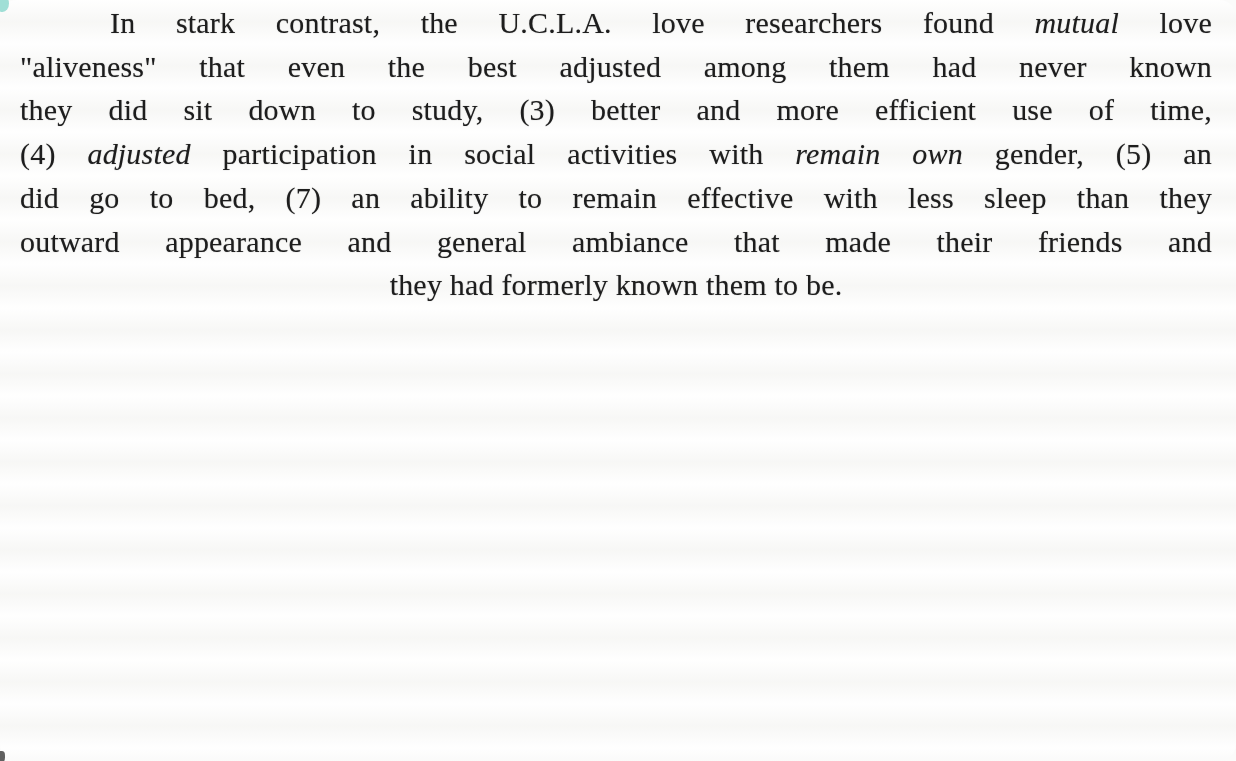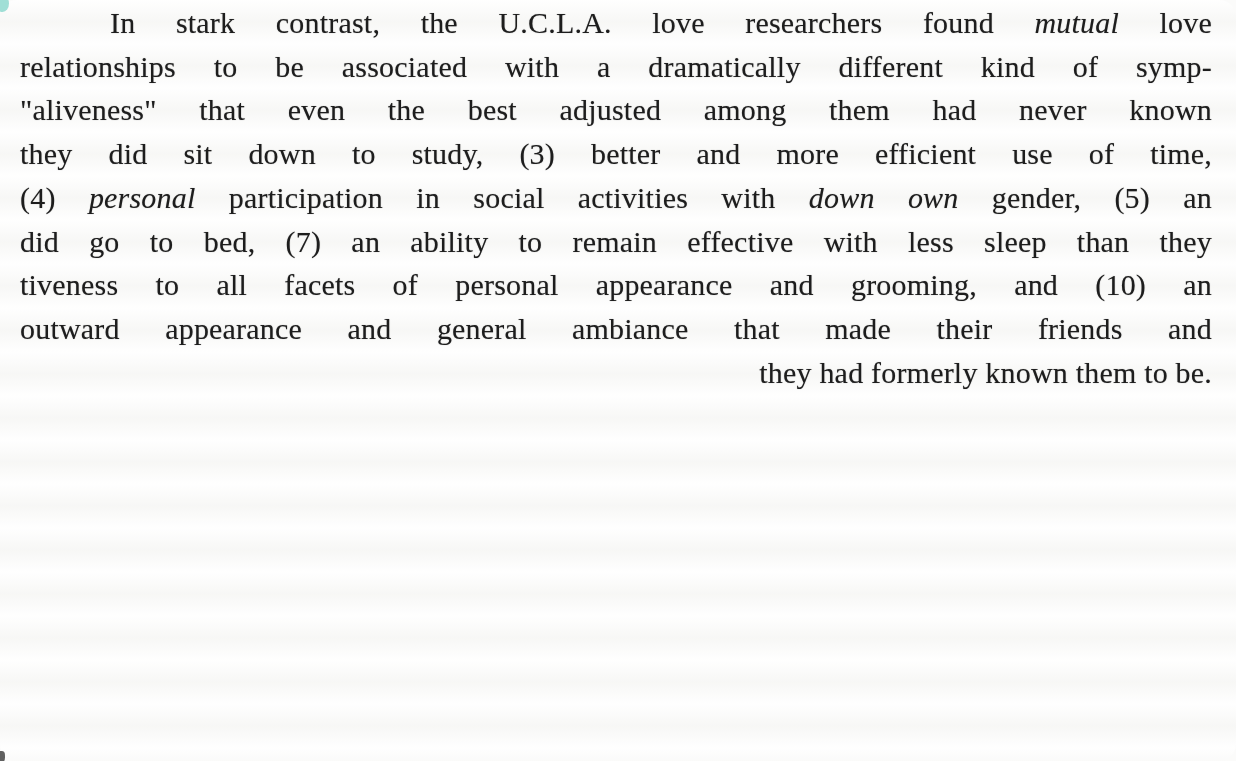--- a/index.html
+++ b/index.html
@@ -32,21 +32,21 @@
     position: absolute;
     left: 20px;
     right: 24px;
     top: 1px;
     font-size: 30px;
     line-height: 43.7px;
     letter-spacing: 0.2px;
     text-shadow: 0 0 1px rgba(25,25,25,0.4);
   }
   .line {
-    text-align: right;
+    text-align: center;
   }
   .line.just {
     text-align: justify;
     text-align-last: justify;
   }
   .line.indent {
     text-indent: 90px;
   }
   .line em {
     font-style: italic;
@@ -74,22 +74,20 @@
   }
 </style>
 </head>
 <body style="background: rgb(251, 251, 250);">
 
 <div class="page" style="color: rgb(29, 29, 29); border-radius: 16px;">
   <div class="artifact corner-speck" style="background: rgb(143, 217, 207);"></div>
   <div class="artifact bottom-mark" style="background: rgb(58, 58, 58);"></div>
   <div class="paragraph">
       <div class="line just indent" style="text-indent: 90px;"><span>In stark contrast, the U.C.L.A. love researchers found </span><em>mutual</em><span> love</span></div>
-      <div class="line just"><span>relationships to be associated with a dramatically different kind of symp-</span></div>
       <div class="line just"><span>"aliveness" that even the best adjusted among them had never known</span></div>
       <div class="line just"><span>they did sit down to study, (3) better and more efficient use of time,</span></div>
-      <div class="line just"><span>(4) </span><em>personal</em><span> participation in social activities with </span><em>down own</em><span> gender, (5) an</span></div>
+      <div class="line just"><span>(4) </span><em>adjusted</em><span> participation in social activities with </span><em>remain own</em><span> gender, (5) an</span></div>
       <div class="line just"><span>did go to bed, (7) an ability to remain effective with less sleep than they</span></div>
-      <div class="line just"><span>tiveness to all facets of personal appearance and grooming, and (10) an</span></div>
       <div class="line just"><span>outward appearance and general ambiance that made their friends and</span></div>
       <div class="line"><span>they had formerly known them to be.</span></div>
     </div>
 </div>
 
 </body></html>

